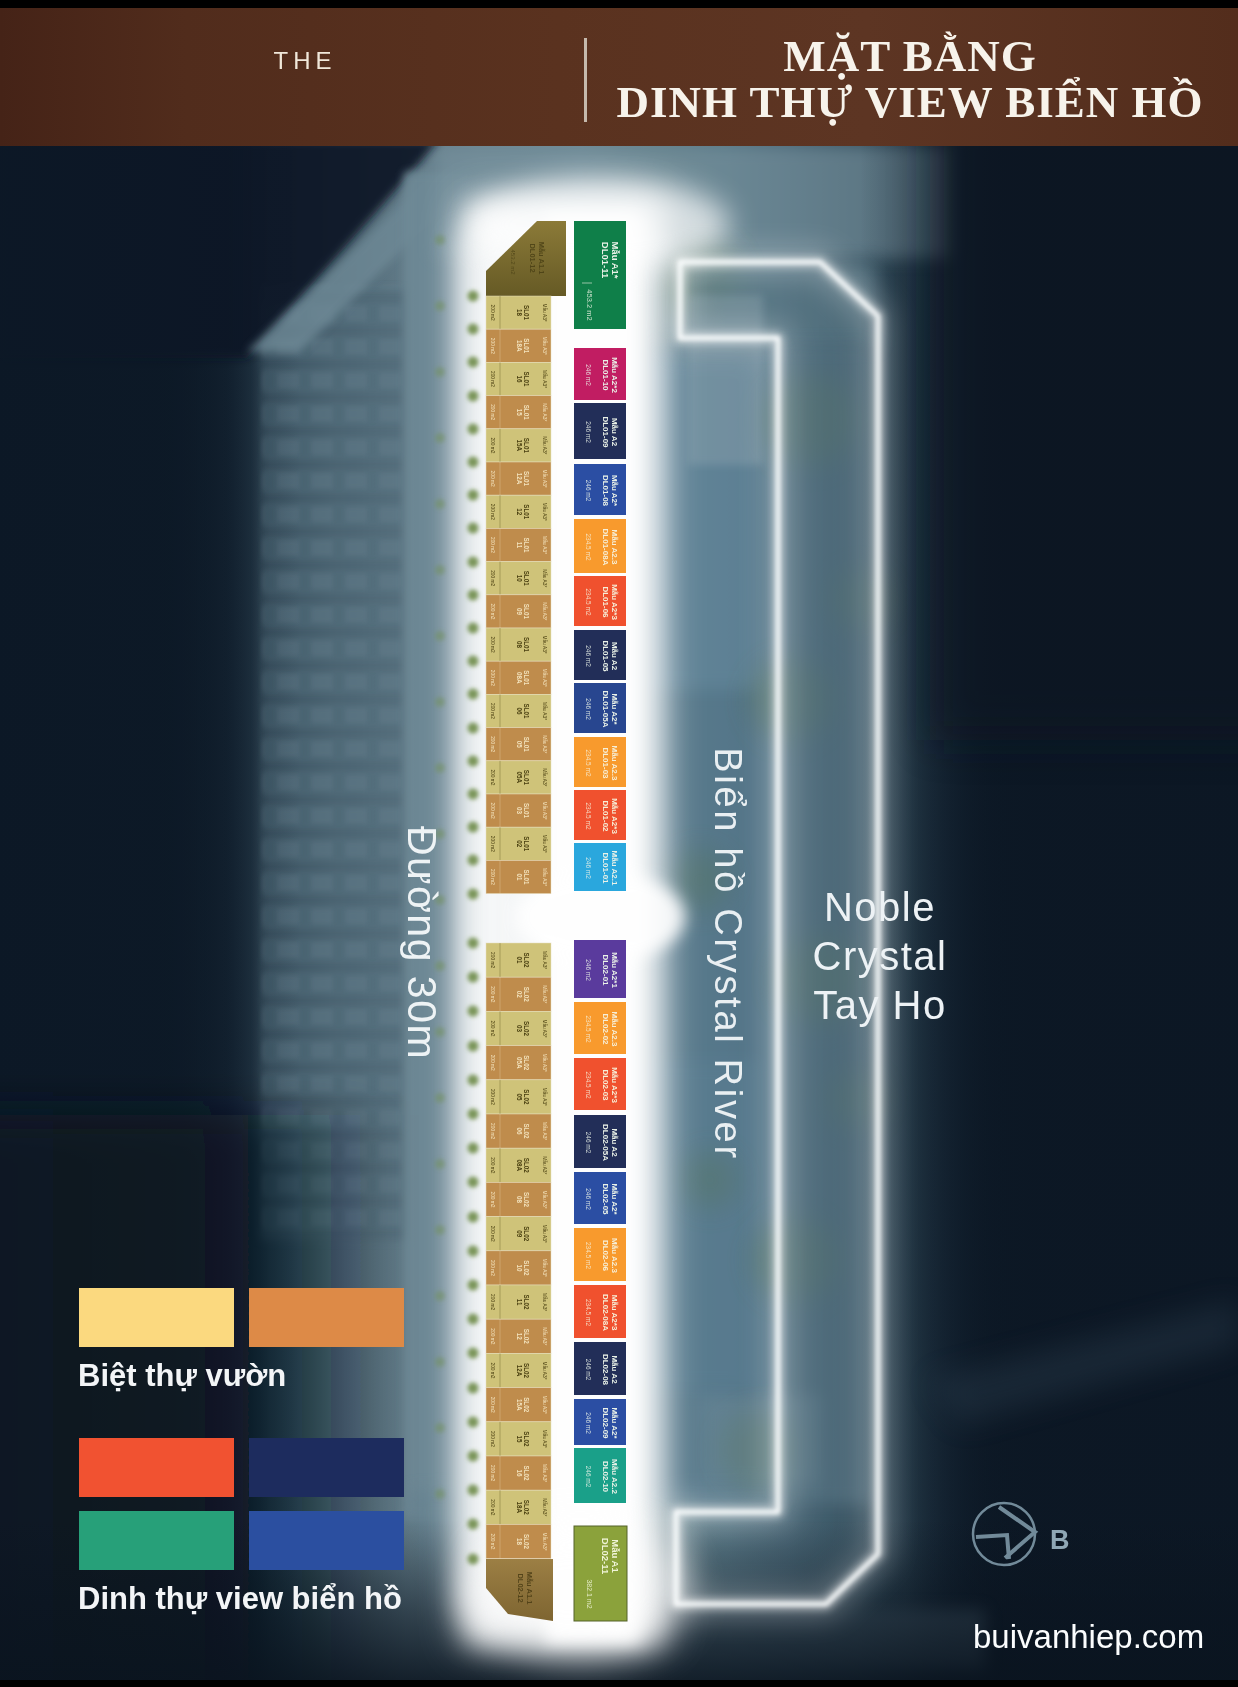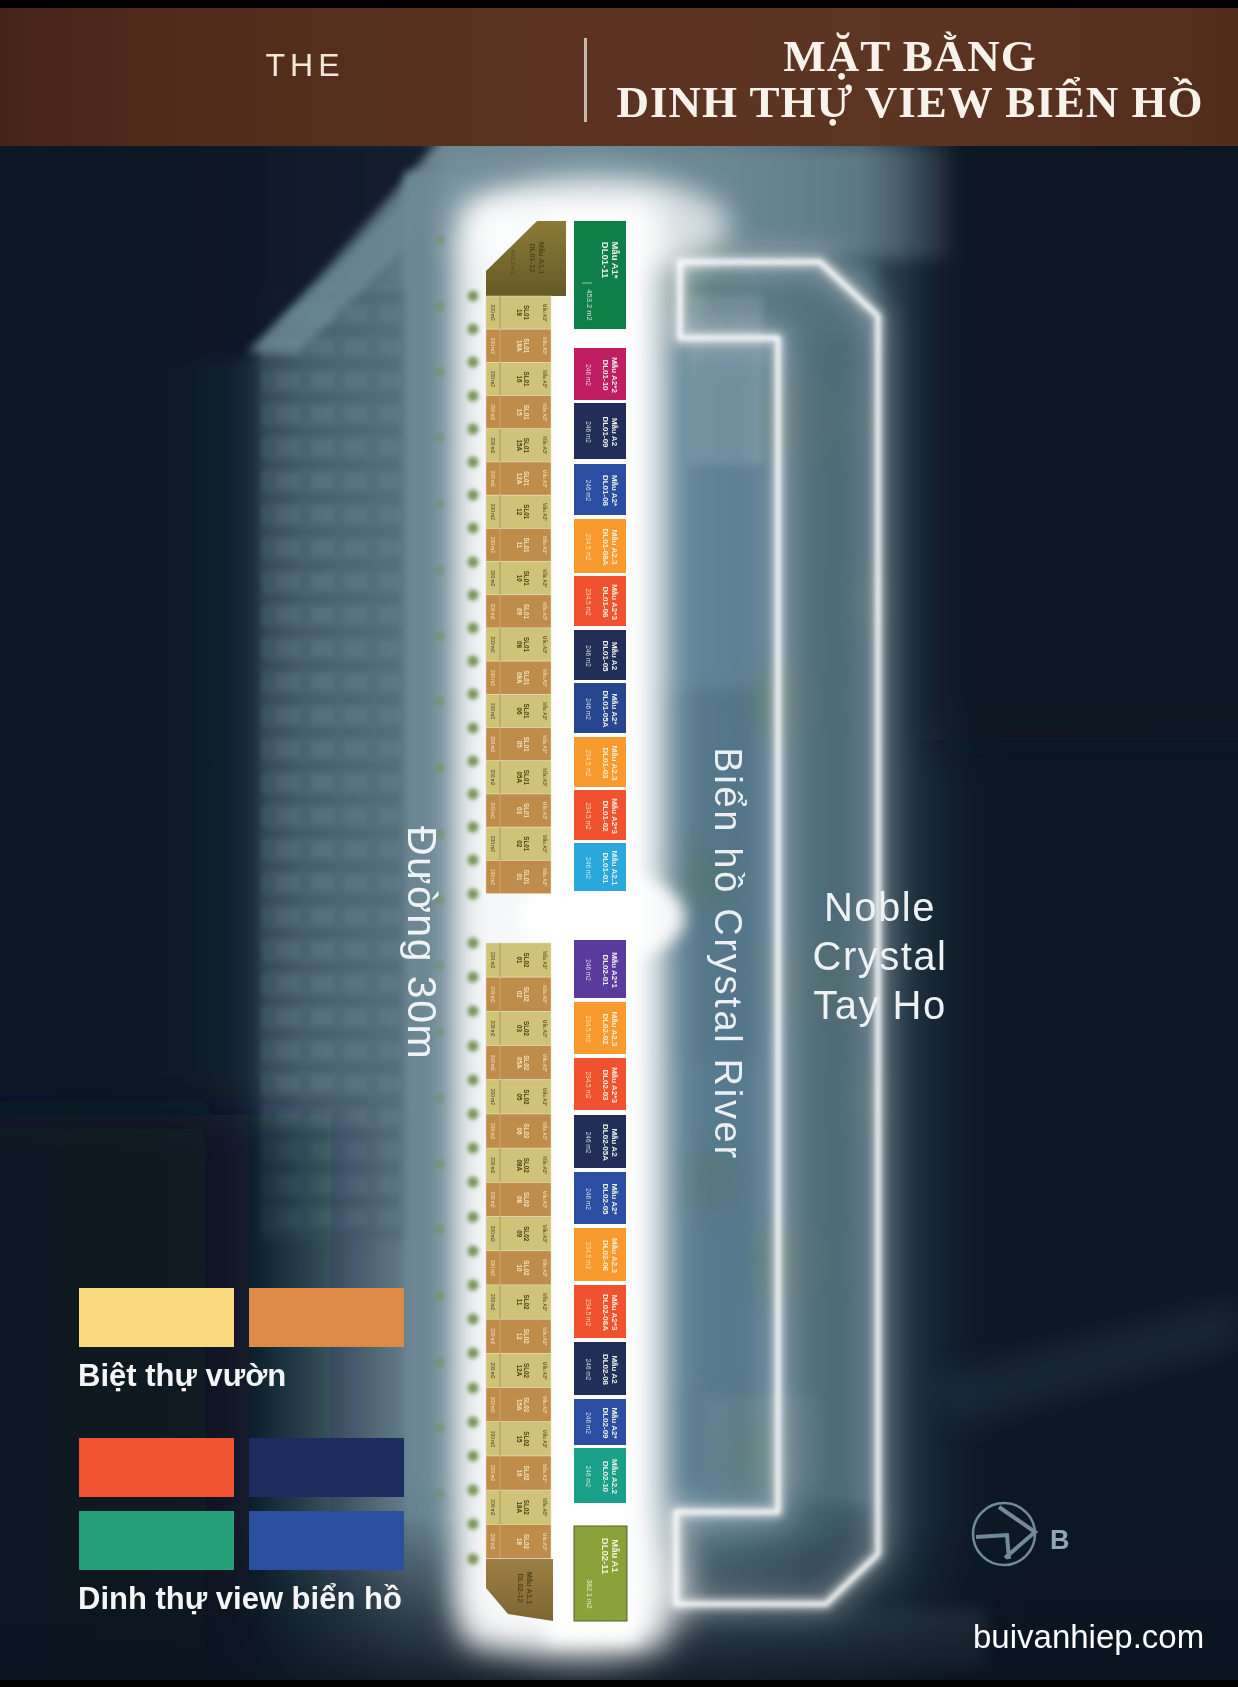--- a/index.html
+++ b/index.html
@@ -1,18 +1,18 @@
 <!DOCTYPE html>
 <html><head><meta charset="utf-8"><style>
 html,body{margin:0;padding:0;background:#000;}
 #page{position:relative;width:1238px;height:1687px;overflow:hidden;background:#0d1a27;font-family:"Liberation Sans",sans-serif;}
 #hdr{position:absolute;left:0;top:0;width:1238px;height:146px;background:#000;}
 #hdrbar{position:absolute;left:0;top:8px;width:1238px;height:138px;background:linear-gradient(90deg,#452317 0%,#512c1c 15%,#5a321f 45%,#5d3523 70%,#532d1c 100%);}
 .ht{position:absolute;color:#f4ecdf;}
-#the{left:95px;top:47px;width:420px;text-align:center;font-size:32px;letter-spacing:5px;color:#f1e8da;}
+#the{left:95px;top:47px;width:420px;text-align:center;font-size:24px;letter-spacing:5px;color:#f1e8da;}
 #rm{left:60px;top:70px;width:490px;text-align:center;font-family:"Liberation Serif",serif;font-size:54px;letter-spacing:0px;color:#f5eee1;}
 #div{position:absolute;left:584px;top:38px;width:3px;height:84px;background:#d8d1c6;opacity:.85;}
 #ttl{left:612px;top:33px;width:596px;text-align:center;font-weight:bold;font-size:45px;color:#f7f3eb;line-height:46px;letter-spacing:1px;font-family:Liberation Serif, serif;}
 </style></head>
 <body>
 
 <div id="page">
 
 <svg width="1238" height="1687" viewBox="0 0 1238 1687" style="position:absolute;left:0;top:0">
 <defs>

